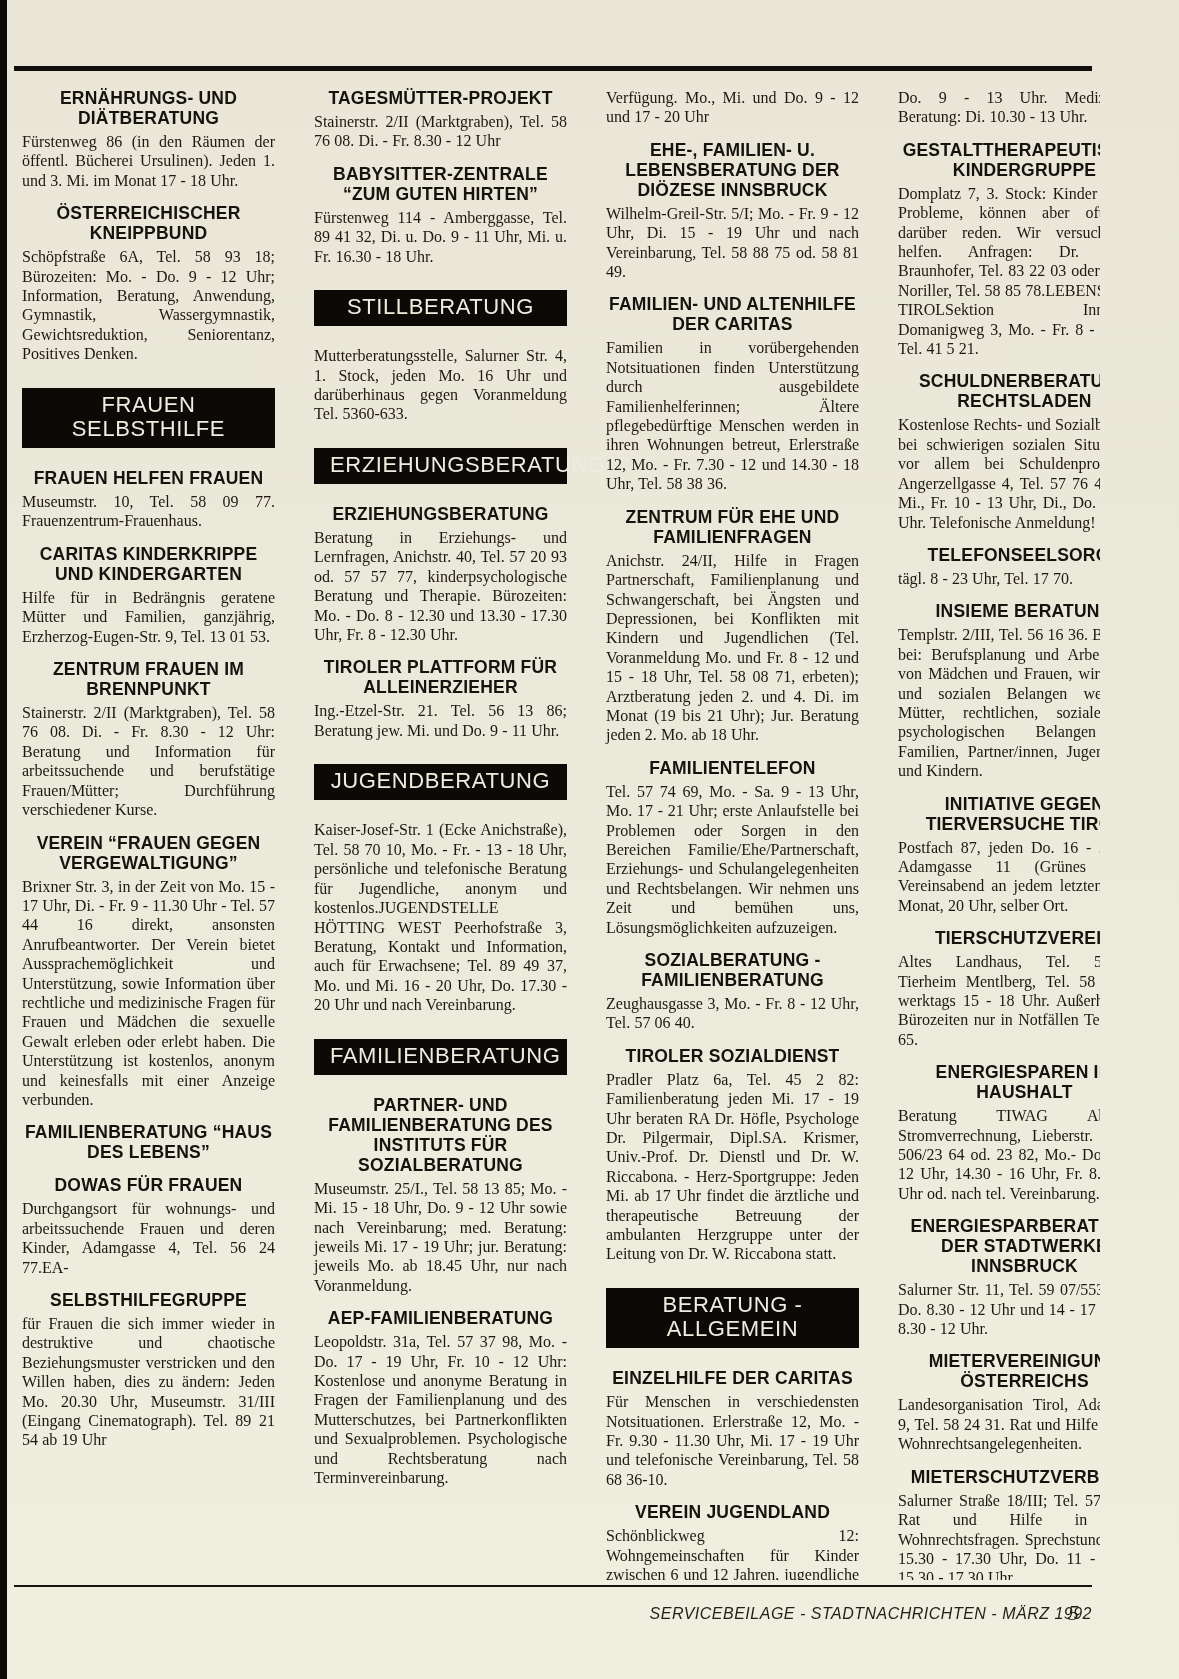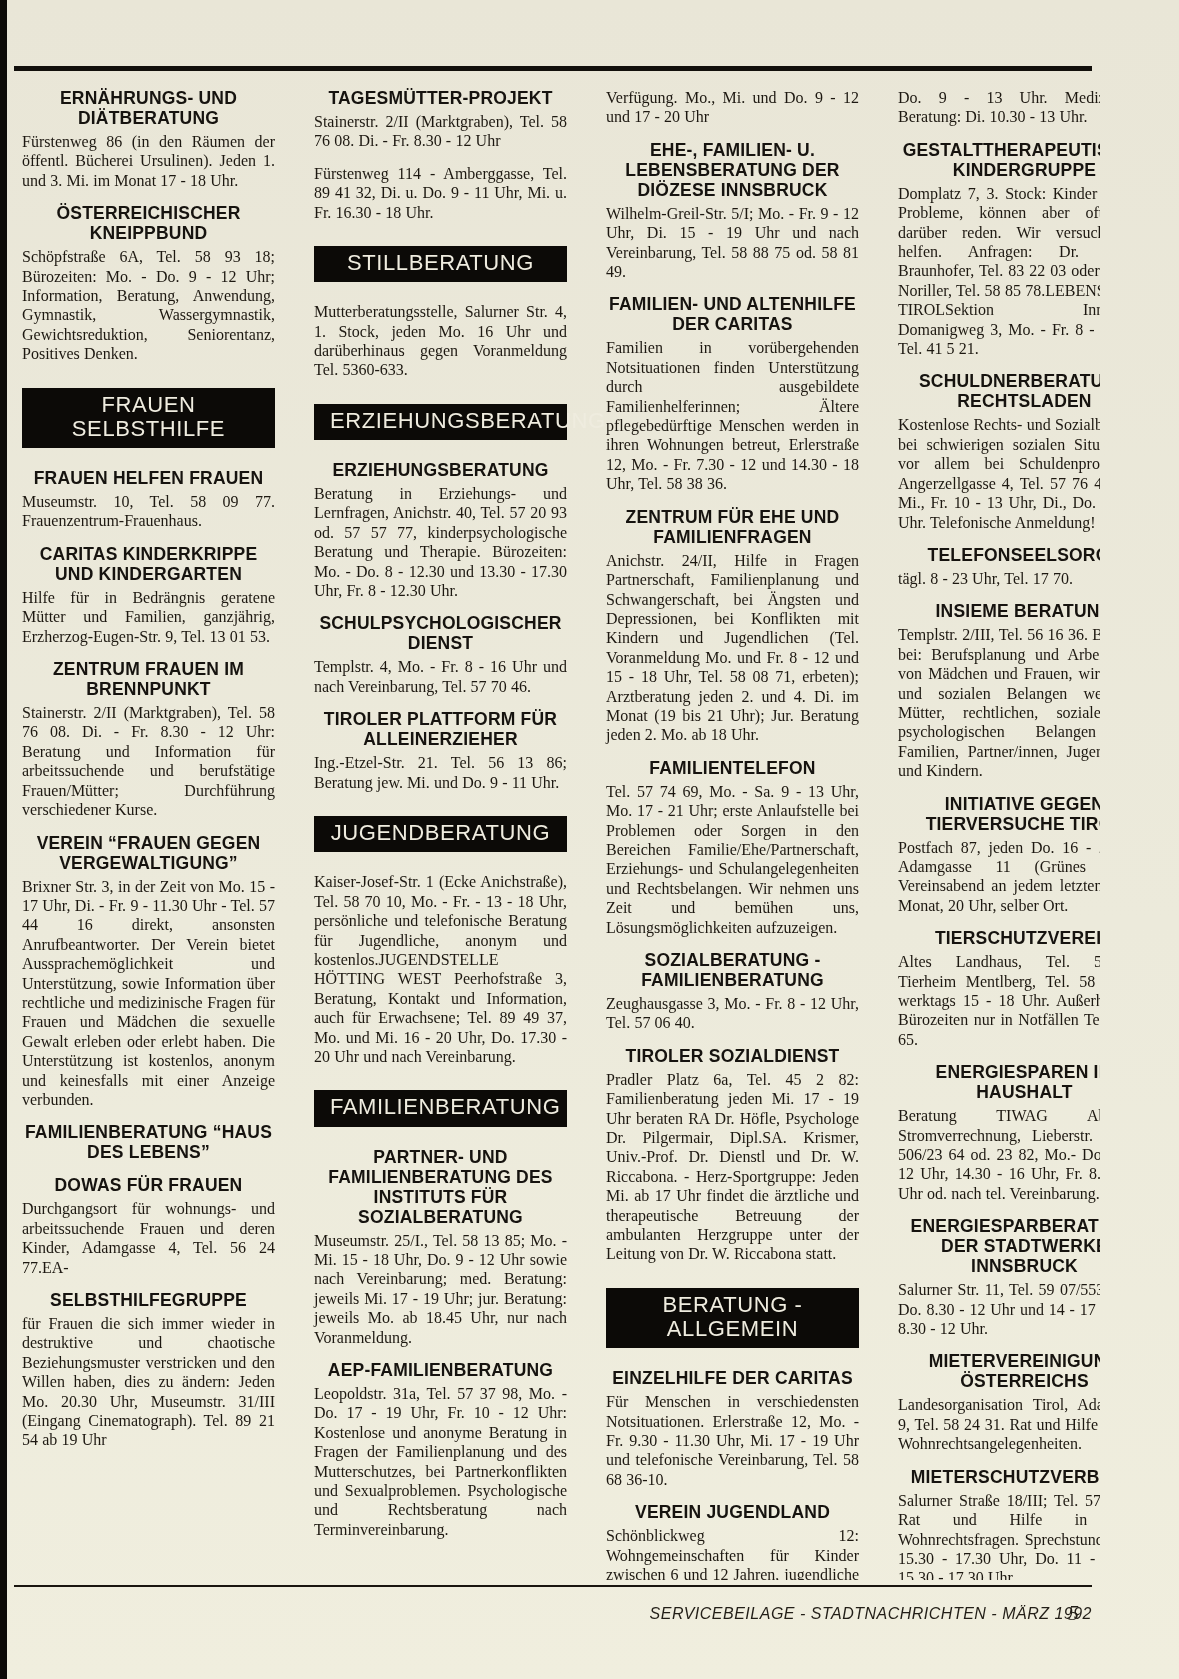--- a/index.html
+++ b/index.html
@@ -91,34 +91,31 @@
           <div class="heading">SELBSTHILFEGRUPPE</div>
           <div class="body">für Frauen die sich immer wieder in destruktive und chaotische Beziehungsmuster verstricken und den Willen haben, dies zu ändern: Jeden Mo. 20.30 Uhr, Museumstr. 31/III (Eingang Cinematograph). Tel. 89 21 54 ab 19 Uhr</div>
         </div>
       </div>
       <div class="col">
         <div class="entry">
           <div class="heading">TAGESMÜTTER-PROJEKT</div>
           <div class="body">Stainerstr. 2/II (Marktgraben), Tel. 58 76 08. Di. - Fr. 8.30 - 12 Uhr</div>
         </div>
         <div class="entry">
+          <div class="heading">BABYSITTER-ZENTRALE “ZUM GUTEN HIRTEN”</div>
           <div class="body">Fürstenweg 114 - Amberggasse, Tel. 89 41 32, Di. u. Do. 9 - 11 Uhr, Mi. u. Fr. 16.30 - 18 Uhr.</div>
         </div>
         <div class="banner">STILLBERATUNG</div>
         <div class="entry">
           <div class="body">Mutterberatungsstelle, Salurner Str. 4, 1. Stock, jeden Mo. 16 Uhr und darüberhinaus gegen Voranmeldung Tel. 5360-633.</div>
         </div>
         <div class="banner">ERZIEHUNGSBERATUNG</div>
         <div class="entry">
           <div class="heading">ERZIEHUNGSBERATUNG</div>
           <div class="body">Beratung in Erziehungs- und Lernfragen, Anichstr. 40, Tel. 57 20 93 od. 57 57 77, kinderpsychologische Beratung und Therapie. Bürozeiten: Mo. - Do. 8 - 12.30 und 13.30 - 17.30 Uhr, Fr. 8 - 12.30 Uhr.</div>
-        </div>
-        <div class="entry">
-          <div class="heading">SCHULPSYCHOLOGISCHER DIENST</div>
-          <div class="body">Templstr. 4, Mo. - Fr. 8 - 16 Uhr und nach Vereinbarung, Tel. 57 70 46.</div>
         </div>
         <div class="entry">
           <div class="heading">TIROLER PLATTFORM FÜR ALLEINERZIEHER</div>
           <div class="body">Ing.-Etzel-Str. 21. Tel. 56 13 86; Beratung jew. Mi. und Do. 9 - 11 Uhr.</div>
         </div>
         <div class="banner">JUGENDBERATUNG</div>
         <div class="entry">
           <div class="body">Kaiser-Josef-Str. 1 (Ecke Anichstraße), Tel. 58 70 10, Mo. - Fr. - 13 - 18 Uhr, persönliche und telefonische Beratung für Jugendliche, anonym und kostenlos.JUGENDSTELLE HÖTTING WEST Peerhofstraße 3, Beratung, Kontakt und Information, auch für Erwachsene; Tel. 89 49 37, Mo. und Mi. 16 - 20 Uhr, Do. 17.30 - 20 Uhr und nach Vereinbarung.</div>
         </div>
         <div class="banner">FAMILIENBERATUNG</div>

